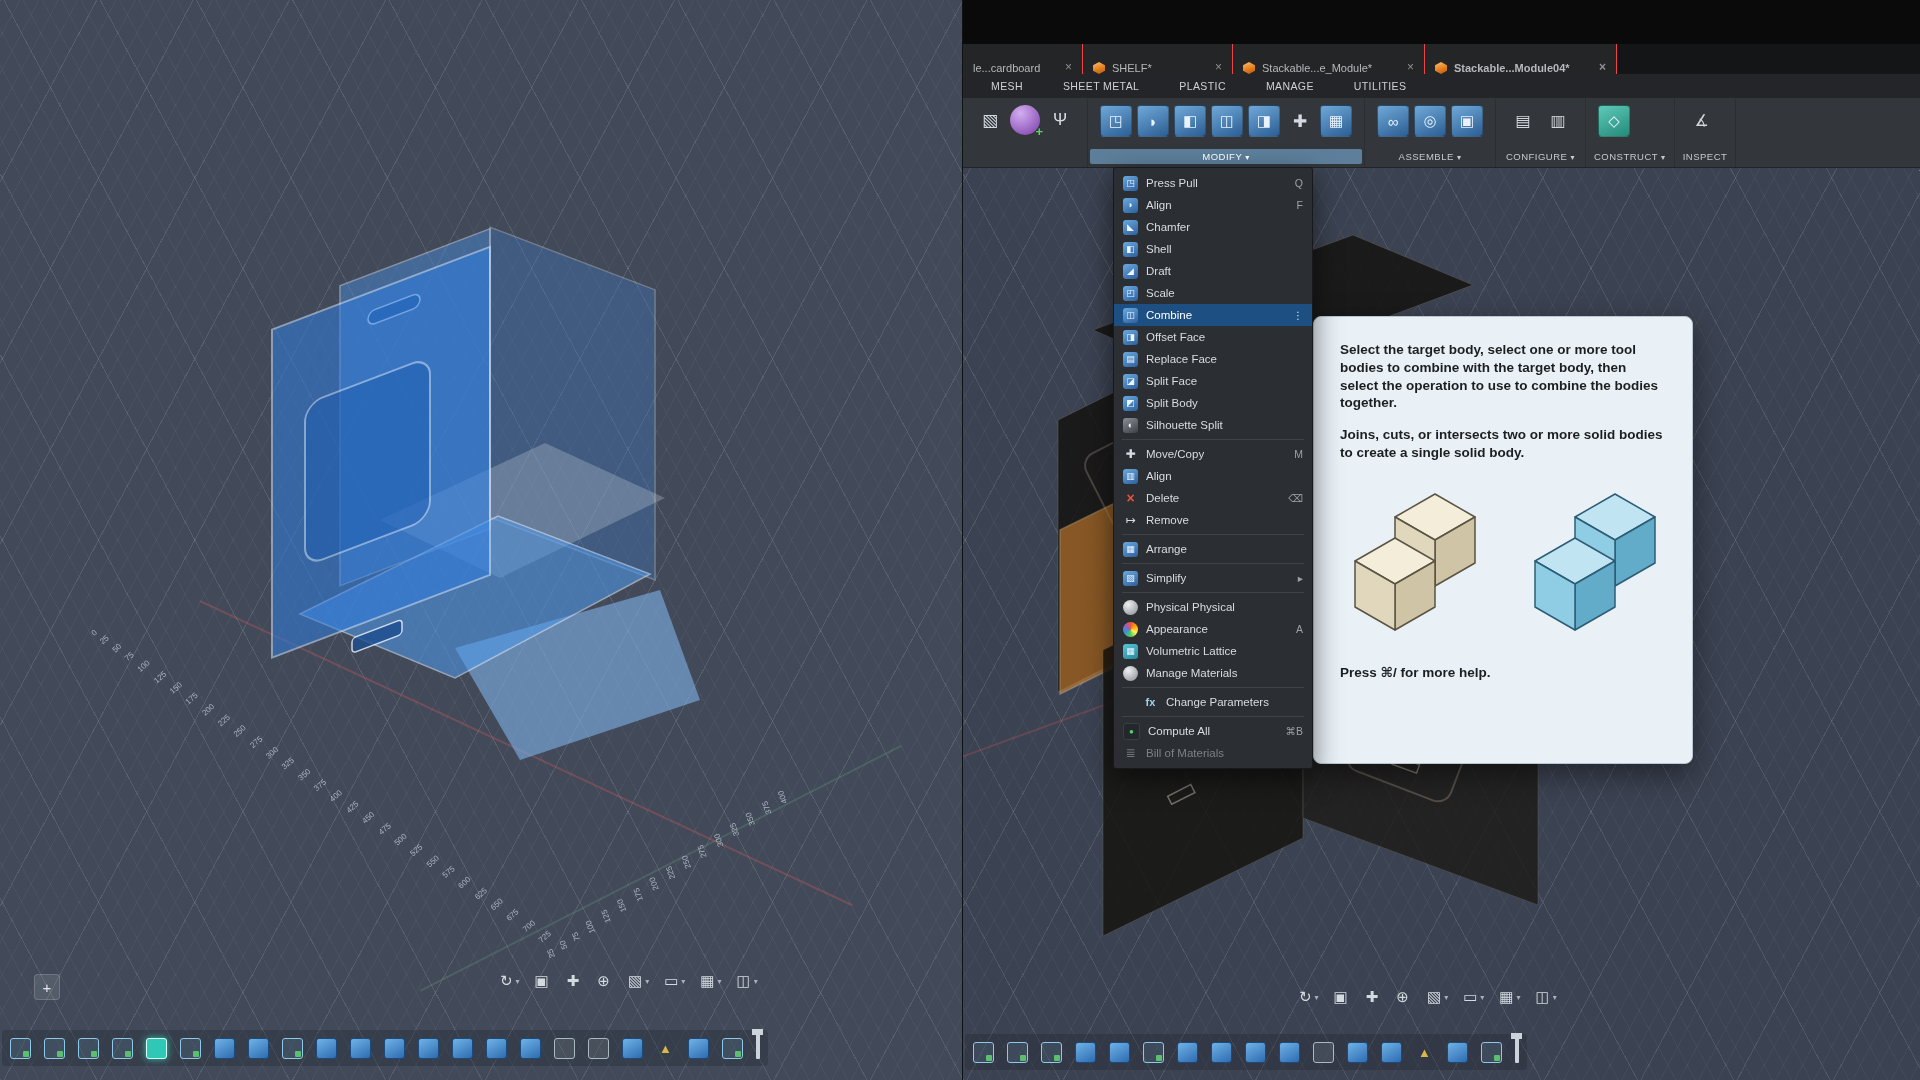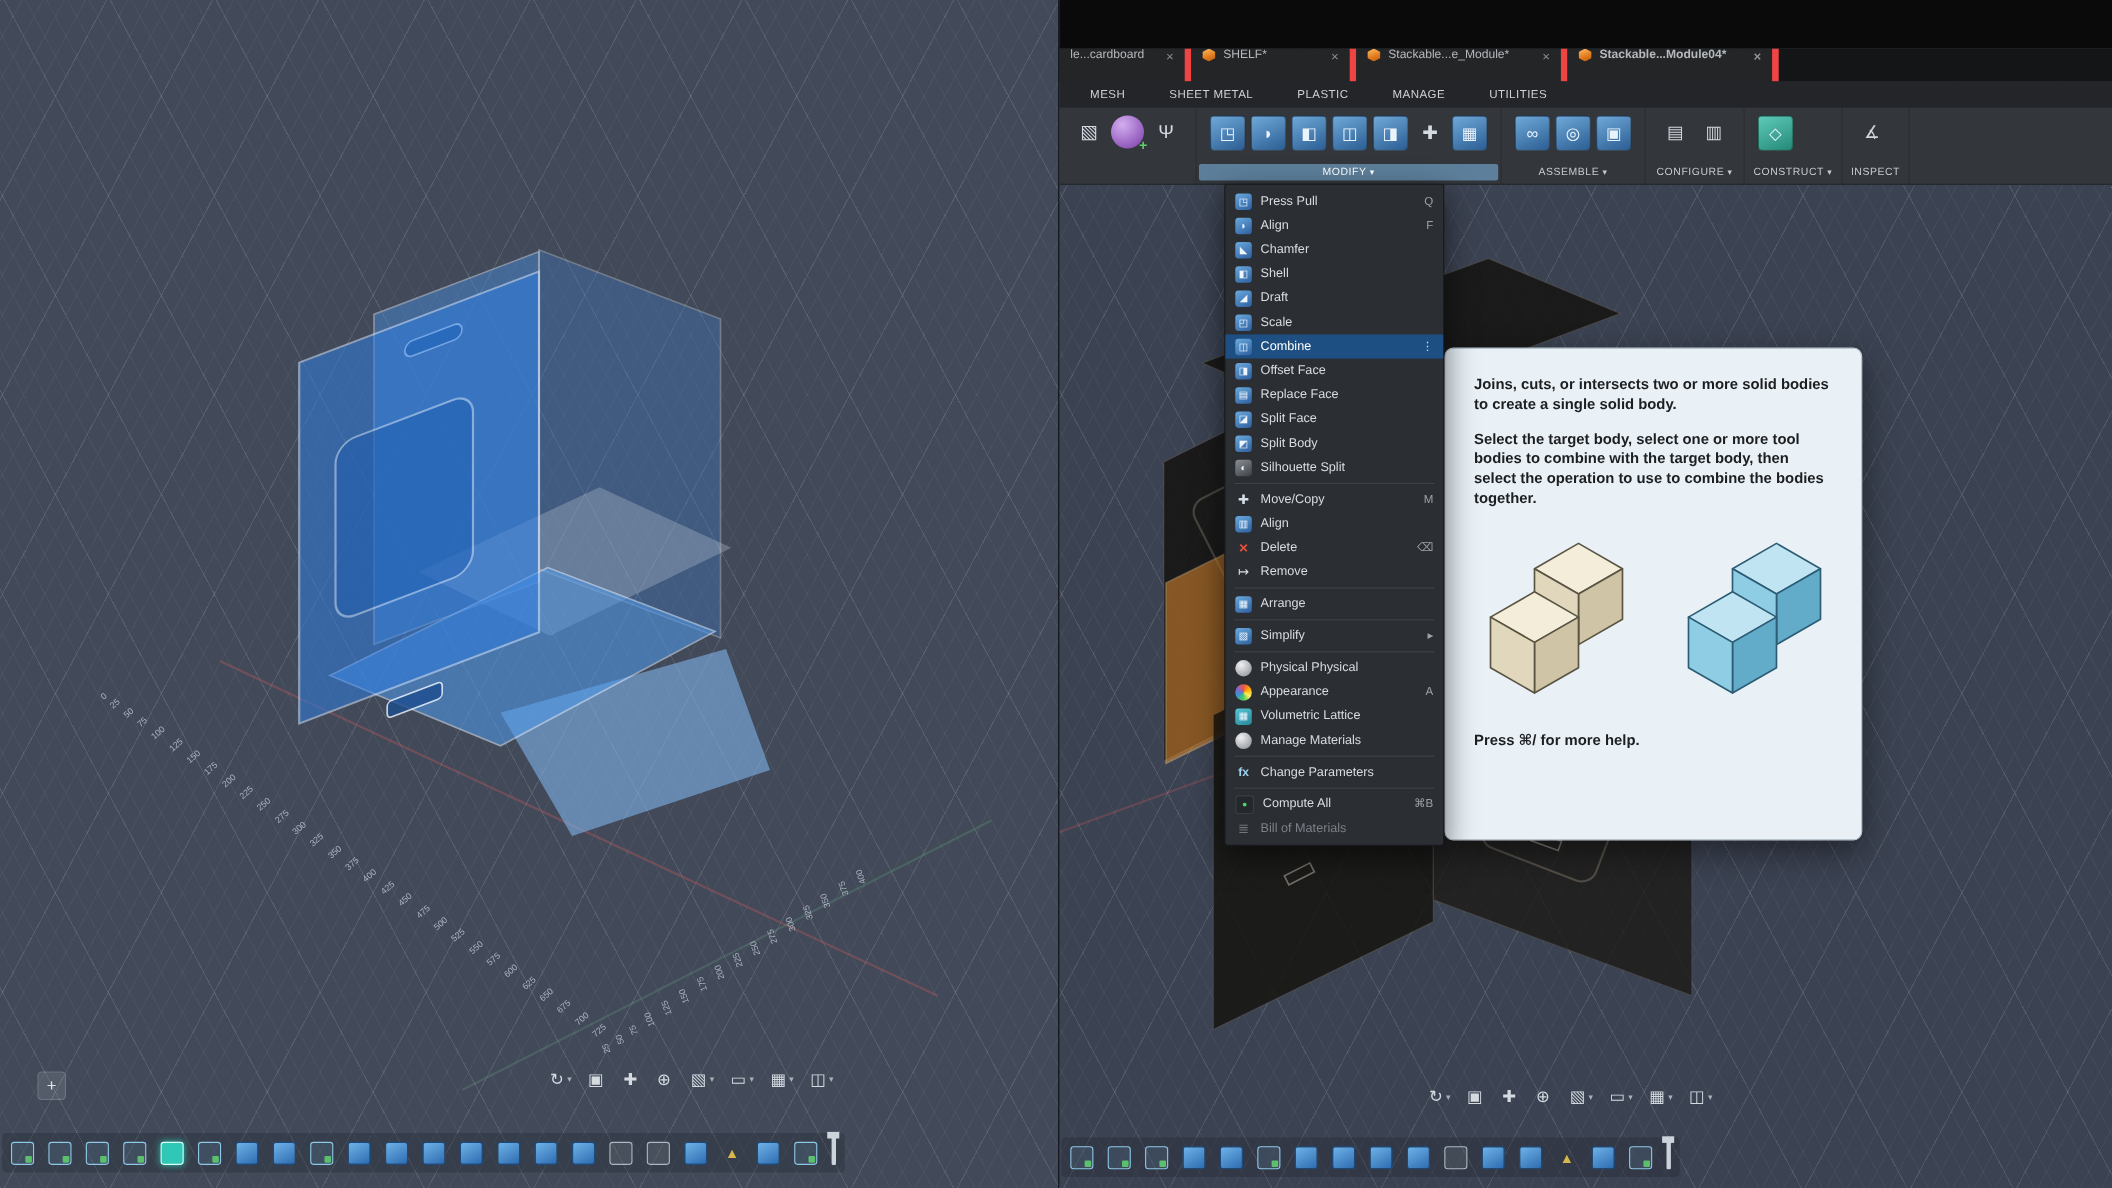--- a/index.html
+++ b/index.html
@@ -26,21 +26,21 @@
   .axis .tick{transform:rotate(-75deg);}
   .axis-a{left:95px;top:628px;transform:rotate(34deg);}
   .axis-b{left:545px;top:952px;transform:rotate(-34deg);}
   .axis-corner{position:absolute;right:2px;top:146px;z-index:8;display:flex;flex-direction:column;gap:10px;
     transform:rotate(-32deg);transform-origin:top right;pointer-events:none;}
 
   
   .titlebar{position:absolute;left:0;right:0;top:0;height:44px;background:#0a0a0b;z-index:20;}
   .tabbar{position:absolute;left:0;right:0;top:44px;height:30px;background:#141517;display:flex;align-items:stretch;
     z-index:21;overflow:hidden;}
-  .tab{display:flex;align-items:flex-start;gap:7px;padding:0 10px;background:#232527;border-right:6px solid #ef4444;
+  .tab{display:flex;align-items:flex-end;gap:7px;padding:0 10px;background:#232527;border-right:1px solid #ef4444;
     font-size:11px;color:#b6b9bc;box-sizing:border-box;flex:0 0 auto;cursor:pointer;}
   .tab.active{background:#3e4144;color:#f3f4f5;}
   div.tab:nth-of-type(1){width:120px;}
   div.tab:nth-of-type(2){width:150px;}
   div.tab:nth-of-type(3){width:192px;}
   div.tab:nth-of-type(4){width:192px;font-weight:bold;}
   div.tab:nth-of-type(5){flex:1 1 auto;}
   .tablabel{overflow:hidden;text-overflow:ellipsis;white-space:nowrap;}
   .tabicon{width:12px;height:12px;flex:0 0 auto;
     background:linear-gradient(160deg,#f6a84e 20%,#e07a1d 60%,#b85c10);
@@ -76,21 +76,21 @@
   .mrow.dim{color:#7c8187;}
   .mrow.sep{height:1px;background:#3f4347;margin:3px 8px;padding:0;}
   .mic{width:15px;height:15px;border-radius:3px;background:linear-gradient(150deg,#6aaade,#2d5f9e);
     display:flex;align-items:center;justify-content:center;flex:0 0 auto;font-size:9px;color:#eef5ff;}
   .mic-plain{background:none;font-size:12px;color:#d6dde4;}
   .mic-red{background:none;font-size:14px;font-weight:bold;color:#e5533d;}
   .mic-dark{background:linear-gradient(150deg,#8a8f96,#3c4046);}
   .mic-sphere{background:radial-gradient(circle at 35% 30%,#f0f0f2,#85898f);border-radius:50%;}
   .mic-rainbow{background:conic-gradient(#e54,#fa0,#fe6,#5c5,#39c,#86c,#e54);border-radius:50%;}
   .mic-teal{background:linear-gradient(150deg,#59c6d6,#27879a);}
-  .mic-fx{background:none;font-weight:bold;font-size:11px;color:#9fd2ee;}
+  .mic-fx{background:none;font-weight:bold;font-size:11px;color:#9fd2ee;margin-left:20px;}
   .mic-compute{background:#24282c;border:1px solid #3a3f44;color:#4ed46a;font-size:8px;}
   .mic-dim{background:none;font-size:12px;color:#70767c;}
   .mlabel{white-space:nowrap;}
   .mshort{margin-left:auto;font-size:10.5px;color:#9aa1a8;}
   .mrow.hl .mshort{color:#cfe0f2;}
 
   
   .tooltip{position:absolute;left:350px;top:316px;width:380px;height:448px;box-sizing:border-box;
     background:var(--tooltip-bg,#e9f1f7);border:1px solid #b9c6d0;border-radius:8px;
     box-shadow:0 10px 30px rgba(0,0,0,.45);padding:24px 26px 20px;z-index:35;display:flex;flex-direction:column;
@@ -685,22 +685,22 @@
         <div class="mrow item dim">
           <span class="mic mic-dim">
             <span>≣</span>
           </span>
           <span class="mlabel">Bill of Materials</span>
           <span class="mshort"></span>
         </div>
       </div>
 
     <aside class="tooltip">
+      <p>Select the target body, select one or more tool bodies to combine with the target body, then select the operation to use to combine the bodies together.</p>
       <p>Joins, cuts, or intersects two or more solid bodies to create a single solid body.</p>
-      <p>Select the target body, select one or more tool bodies to combine with the target body, then select the operation to use to combine the bodies together.</p>
       <svg class="cubes" width="330" height="180" viewBox="0 0 330 180">
         <g stroke="#5a5443" stroke-width="1.5" stroke-linejoin="round">
           <polygon points="95,14 135,37 95,60 55,37" fill="#f3edda"></polygon>
           <polygon points="135,37 95,60 95,106 135,83" fill="#cfc4a6"></polygon>
           <polygon points="55,37 95,60 95,106 55,83" fill="#e0d7bd"></polygon>
           <polygon points="55,58 95,81 55,104 15,81" fill="#f3edda"></polygon>
           <polygon points="95,81 55,104 55,150 95,127" fill="#cfc4a6"></polygon>
           <polygon points="15,81 55,104 55,150 15,127" fill="#e0d7bd"></polygon>
         </g>
         <g stroke="#2c5d75" stroke-width="1.5" stroke-linejoin="round">

